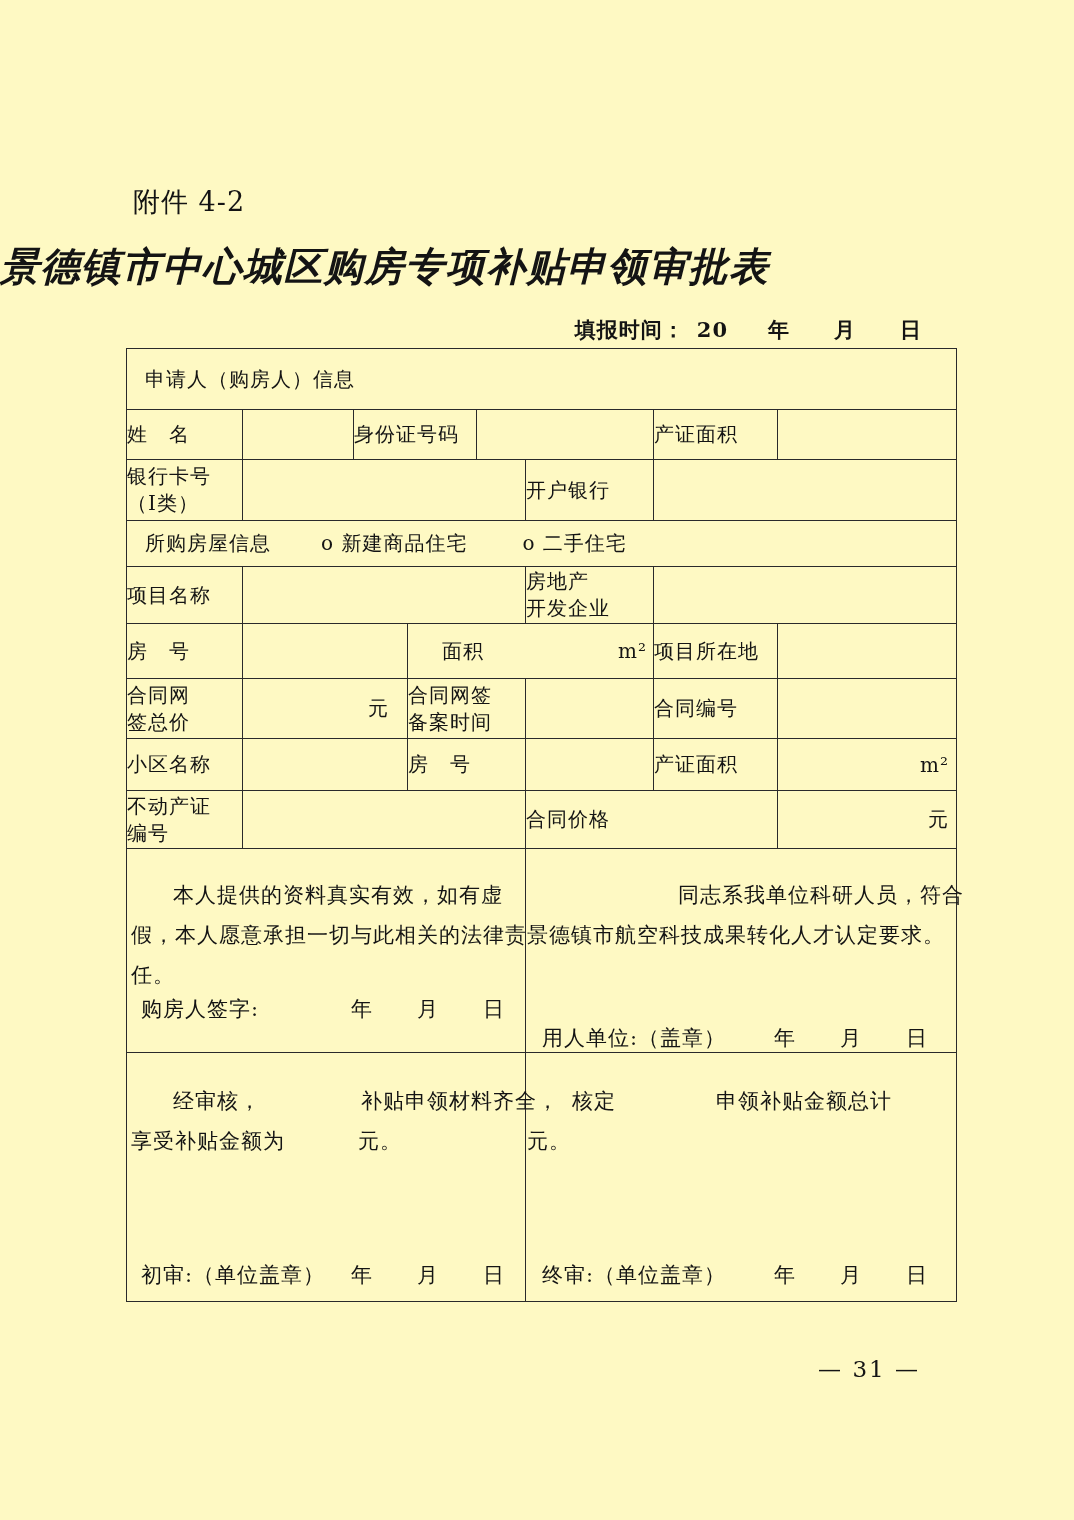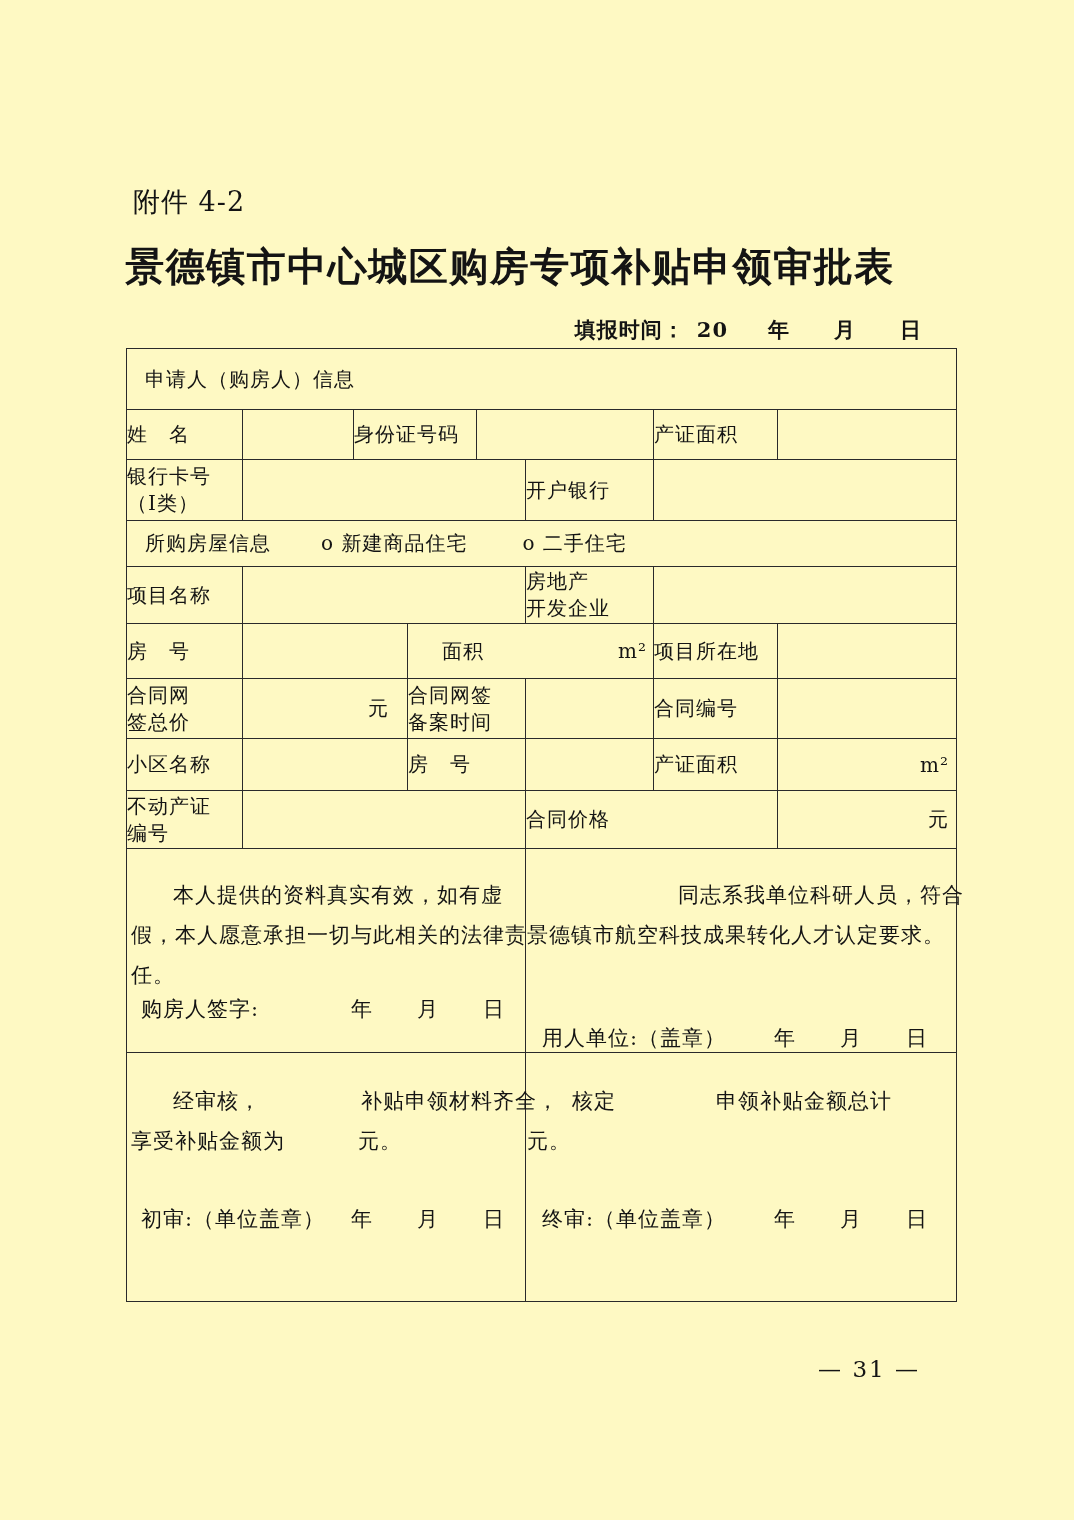--- a/index.html
+++ b/index.html
@@ -4,22 +4,22 @@
 <style>
   * { margin:0; padding:0; box-sizing:border-box; }
   html,body { background:#ffffff; }
   .page {
     position:relative; width:1074px; height:1520px; background:#fef9c3;
     font-family:"DejaVu Serif","Liberation Serif",serif; color:#141414;
     overflow:hidden;
   }
   .attachment { position:absolute; left:133px; top:184px; font-size:27px; letter-spacing:1px; }
   .doc-title {
-    position:absolute; left:0; top:240px; width:1020px; text-align:center;
-    font-size:39px; font-weight:bold; letter-spacing:1.5px;
+    position:absolute; left:0; top:240px; width:1020px; text-align:left;
+    font-size:39px; font-weight:bold; letter-spacing:1.5px;font-style:italic;
   }
   .fill-date {
     position:absolute; left:126px; top:316px; width:830px; text-align:right;
     font-size:21px; font-weight:bold; padding-right:34px; letter-spacing:1px;
   }
   .fill-date .fd-num { margin-left:12px; font-weight:bold; }
   .fill-date .fd-y { margin-left:40px; }
   .fill-date .fd-m { margin-left:44px; }
   .fill-date .fd-d { margin-left:44px; }
 
@@ -47,21 +47,21 @@
   .gap100 { display:inline-block; width:100px; }
   .gap73 { display:inline-block; width:73px; }
 
   td.block { vertical-align:top; text-align:left; font-size:21px; }
   .para { padding-top:26px; line-height:40px; }
   .tline { white-space:nowrap; padding-left:4px; }
   .indent2 { text-indent:2em; }
   .indent-name { text-indent:148px; }
   .para2 { padding-top:28px; line-height:40px; }
   .sig { display:flex; align-items:center; white-space:nowrap; padding-left:14px; padding-right:20px; }
-  .sig.sig-approve { margin-top:44px; }
+  .sig.sig-approve { margin-top:100px; }
   .sig .ymd { margin-left:auto; display:flex; gap:44px; }
   .sig-r { padding-left:16px; padding-right:28px; }
 
   .page-number {
     position:absolute; top:1356px; left:0; width:1074px; text-align:right;
     padding-right:154px; font-size:23px; letter-spacing:2px;
   }
 </style>
 </head>
 <body>

